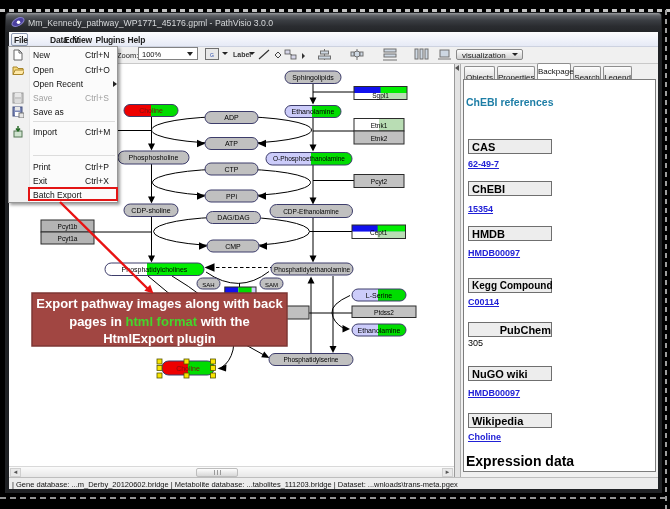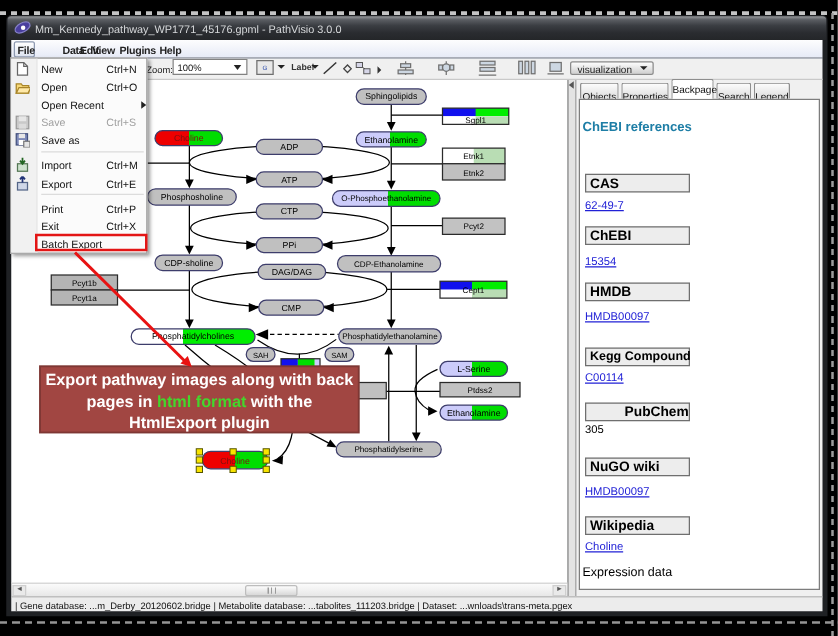--- a/index.html
+++ b/index.html
@@ -26,22 +26,22 @@
 
 #canvas{left:9px;top:64px;width:445px;height:403px;background:#ffffff;}
 
 #split{left:454px;top:64px;width:7px;height:413px;background:#e3e3e3;border-left:1px solid #9a9a9a;border-right:1px solid #adadad;}
 #panel{left:461px;top:64px;width:197px;height:413px;background:#f0f0f0;}
 .tab{position:absolute;top:66px;height:13px;background:linear-gradient(#fcfcfc,#dcdcdc);border:1px solid #8e8e8e;border-bottom:none;border-radius:2px 2px 0 0;font-size:8px;color:#111;text-align:center;padding-top:6px;}
 #tab-back{top:63px;height:16px;background:#fff;z-index:3;padding-top:3px;}
 #pcontent{left:463px;top:79px;width:193px;height:393px;background:#fff;border:1px solid #7d7d7d;}
 #crossref{left:466px;top:96px;font-size:10.5px;font-weight:bold;color:#1e7ea6;}
 .secbox{position:absolute;left:468px;width:84px;height:15px;white-space:nowrap;background:#ededed;border:1px solid #6f6f6f;font-size:11px;font-weight:bold;color:#000;padding:1px 0 0 3px;}
-.slink{position:absolute;left:468px;font-size:9px;font-weight:normal;color:#2121d6;text-decoration:underline;}
-#expdata{left:466px;top:453px;font-size:10px;font-weight:normal;color:#000;}
+.slink{position:absolute;left:468px;font-size:9px;font-weight:bold;color:#2121d6;text-decoration:underline;}
+#expdata{left:466px;top:453px;font-size:14px;font-weight:bold;color:#000;}
 
 #hscroll{left:9px;top:466px;width:445px;height:11px;background:linear-gradient(#fbfbfb,#e7e7e7);border-top:1px solid #d9d9d9;}
 #hthumb{left:196px;top:467.5px;width:42px;height:9px;background:linear-gradient(#fdfdfd,#d8d8d8);border:1px solid #bdbdbd;border-radius:2px;}
 #statusbar{left:9px;top:477px;width:649px;height:12px;background:#ececec;border-top:1px solid #bdbdbd;font-size:7.5px;color:#111;padding:2px 0 0 3px;white-space:nowrap;}
 
 #fmenu{left:8px;top:46px;width:110px;height:157px;background:#fbfbfb;border:1px solid #979797;box-shadow:2px 2px 3px rgba(0,0,0,0.4);z-index:10;}
 #fmenu .gutter{position:absolute;left:0;top:0;width:21px;height:155px;background:#f1f1f1;border-right:1px solid #e6e6e6;}
 .msep{position:absolute;left:24px;width:82px;height:1px;background:#dcdcdc;}
 .mrow{position:absolute;left:0;width:108px;height:14px;font-size:8.5px;color:#111;}
 .mlabel{position:absolute;left:24px;top:2px;}
@@ -379,28 +379,20 @@
       <span class="mlabel">Save as</span>
     </div>
  <div class="mrow" style="top:78px;">
       <svg class="micon" viewBox="0 0 12 12">
         <rect x="2" y="5" width="8" height="6" fill="#cfe3cf" stroke="#557755"></rect>
         <path d="M6,0 v4 M4,2.5 l2,2.5 l2,-2.5" fill="none" stroke="#226622" stroke-width="1.4"></path>
       </svg>
       <span class="mlabel">Import</span>
       <span class="mshort">Ctrl+M</span>
     </div>
- <div class="mrow" style="top:93px;">
-      <svg class="micon" viewBox="0 0 12 12">
-        <rect x="2" y="5" width="8" height="6" fill="#cfd7e8" stroke="#556688"></rect>
-        <path d="M6,5 v-4 M4,2.5 l2,-2.5 l2,2.5" fill="none" stroke="#223377" stroke-width="1.4"></path>
-      </svg>
-      <span class="mlabel">Export</span>
-      <span class="mshort">Ctrl+E</span>
-    </div>
  <div class="mrow" style="top:113px;">
       <span class="mlabel">Print</span>
       <span class="mshort">Ctrl+P</span>
     </div>
  <div class="mrow" style="top:127px;">
       <span class="mlabel">Exit</span>
       <span class="mshort">Ctrl+X</span>
     </div>
  <div class="mrow" style="top:141px;">
       <span class="mlabel">Batch Export</span>

